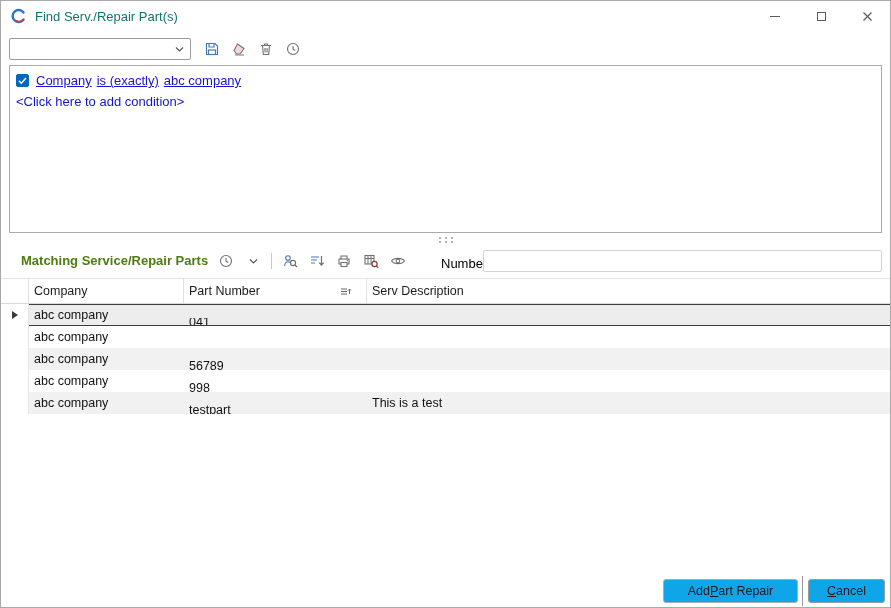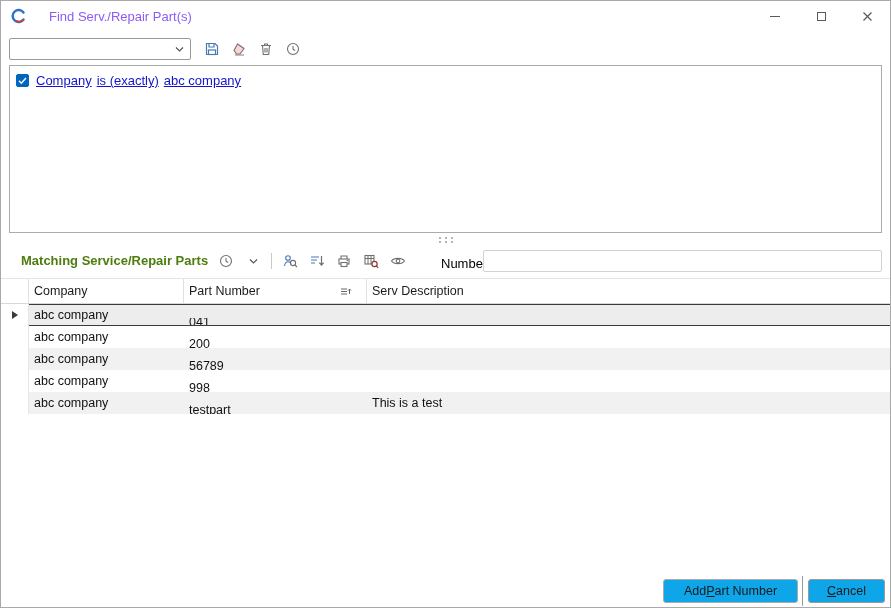--- a/index.html
+++ b/index.html
@@ -2,21 +2,21 @@
 <html><head>
 <meta charset="utf-8">
 <style>
   html,body{margin:0;padding:0;background:#e9e9e9;}
   body{font-family:"Liberation Sans",sans-serif;}
   .window{position:relative;width:891px;height:608px;background:#ffffff;border:1px solid #a9a9a9;box-sizing:border-box;overflow:hidden;}
 
   
   .titlebar{position:absolute;top:0;left:0;right:0;height:30px;display:flex;align-items:center;background:#ffffff;}
   .app-icon{margin-left:10px;width:16px;height:16px;display:flex;}
-  .title{margin-left:22px;font-size:13px;color:#8b5cf6;}
+  .title{margin-left:8px;font-size:13px;color:#0f766e;}
   .win-controls{margin-left:auto;display:flex;height:100%;}
   .win-btn{width:46px;height:100%;display:flex;align-items:center;justify-content:center;}
   .min-glyph{width:10px;height:1px;background:#5a5a5a;}
   .max-glyph{width:9px;height:9px;border:1px solid #5a5a5a;box-sizing:border-box;}
 
   
   .query-toolbar{position:absolute;top:36px;left:8px;display:flex;align-items:center;gap:9px;height:24px;}
   .combo{width:182px;height:22px;border:1px solid #9a9a9a;border-radius:2px;display:flex;align-items:center;justify-content:space-between;padding:0 6px;box-sizing:border-box;background:#fff;margin-right:3px;}
   .combo-value{font-size:13px;color:#222;}
   .tool-icon{width:18px;height:18px;display:flex;align-items:center;justify-content:center;}
@@ -130,20 +130,21 @@
     <div class="cond-row">
       <span class="checkbox">
         <svg width="11" height="11" viewBox="0 0 11 11">
             <path d="M2 5.8l2.3 2.4L9 3" fill="none" stroke="#fff" stroke-width="1.6"></path>
           </svg>
       </span>
       <a class="cond-link">Company</a>
       <a class="cond-link">is (exactly)</a>
       <a class="cond-link">abc company</a>
     </div>
+    <div class="add-cond">&lt;Click here to add condition&gt;</div>
   </div>
 
   <div class="splitter">
     <svg width="20" height="8" viewBox="0 0 20 8">
       <circle cx="4" cy="2" r="1" fill="#9a9a9a"></circle>
         <circle cx="10" cy="2" r="1" fill="#9a9a9a"></circle>
         <circle cx="16" cy="2" r="1" fill="#9a9a9a"></circle>
       <circle cx="4" cy="6" r="1" fill="#9a9a9a"></circle>
         <circle cx="10" cy="6" r="1" fill="#9a9a9a"></circle>
         <circle cx="16" cy="6" r="1" fill="#9a9a9a"></circle>
@@ -232,21 +233,20 @@
         <div class="cell company">abc company</div>
         <div class="cell part">041</div>
         <div class="cell desc"></div>
       </div>
     </div>
 
     <div class="grow">
       <div class="ind-cell"></div>
       <div class="band">
         <div class="cell company">abc company</div>
-        <div class="cell part">200</div>
         <div class="cell desc"></div>
       </div>
     </div>
 
     <div class="grow alt">
       <div class="ind-cell"></div>
       <div class="band">
         <div class="cell company">abc company</div>
         <div class="cell part">56789</div>
         <div class="cell desc"></div>
@@ -268,21 +268,21 @@
         <div class="cell company">abc company</div>
         <div class="cell part">testpart</div>
         <div class="cell desc">This is a test</div>
       </div>
     </div>
   </div>
 
   <div class="btn add-btn">
     <span>Add </span>
       <span class="key">P</span>
-      <span>art Number</span>
+      <span>art Repair</span>
   </div>
   <div class="btn-divider"></div>
   <div class="btn cancel-btn">
     <span></span>
       <span class="key">C</span>
       <span>ancel</span>
   </div>
 
 </div>
 

